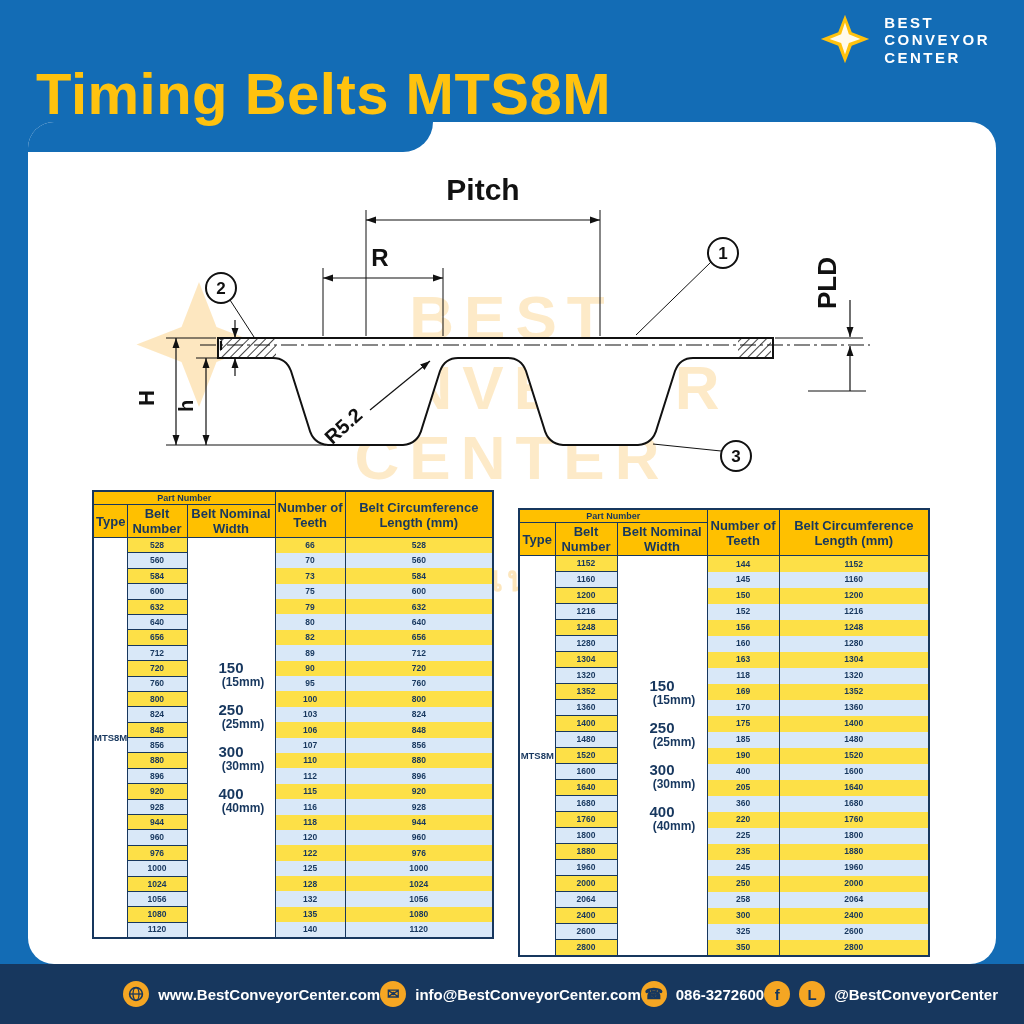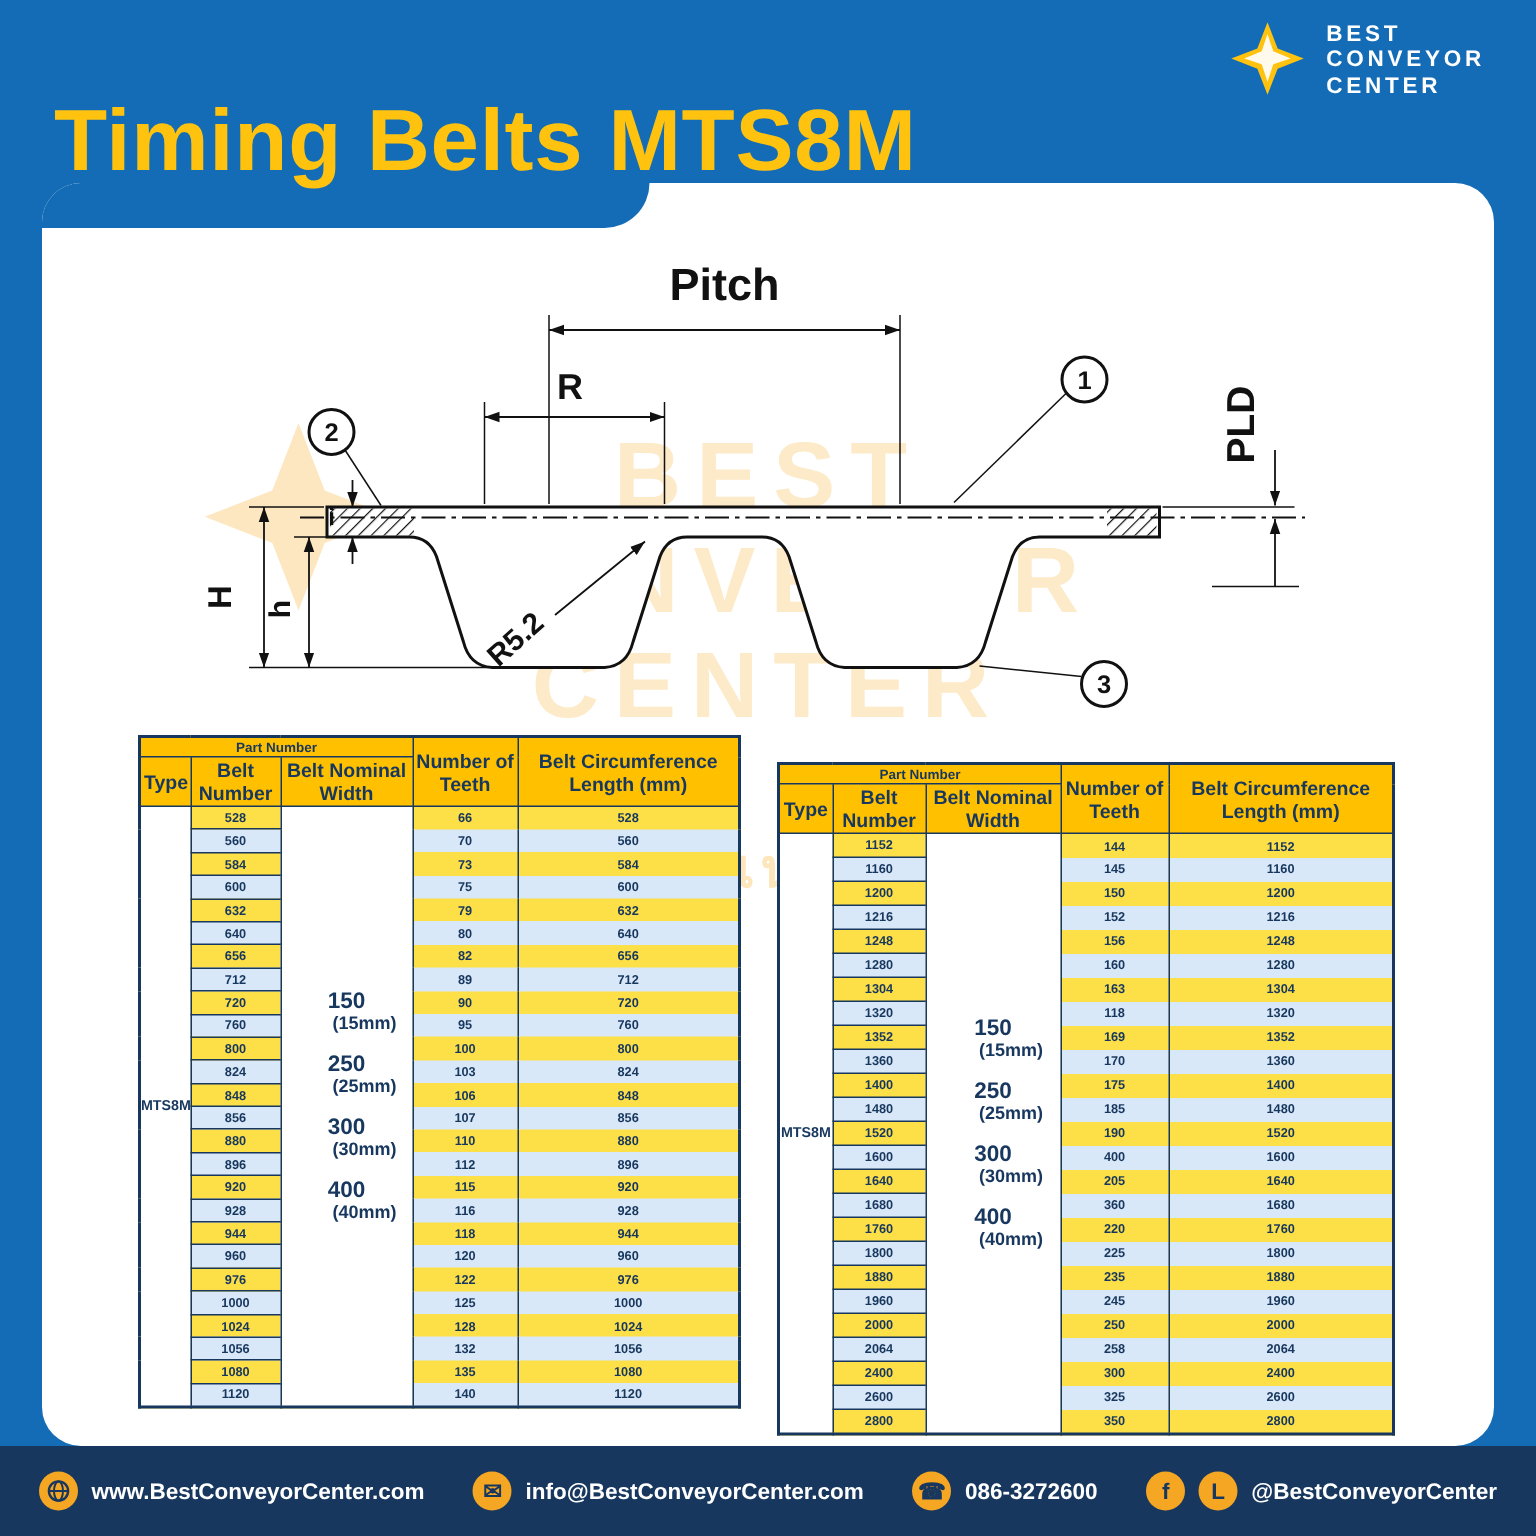--- a/index.html
+++ b/index.html
@@ -53,21 +53,21 @@
   td.data{border-left:1px solid var(--navy);border-right:1px solid var(--navy);}
   td.belt{border:1px solid var(--navy);}
   tr.alt td.belt,tr.alt td.data{background:var(--row-alt);}
   td.type-cell{border:1px solid var(--navy);background:#ffffff;font-size:9.5px;vertical-align:middle;}
   td.width-cell{border:1px solid var(--navy);background:#ffffff;vertical-align:middle;}
   .wgroup{margin:14px 0;}
   .wval{font-size:15px;font-weight:bold;}
   .wlab{font-size:12px;font-weight:bold;margin-top:1px;padding-left:24px;}
   
   .footer{position:absolute;left:0;bottom:0;width:1024px;height:60px;background:var(--navy);
-          display:flex;align-items:center;justify-content:space-between;padding:0 26px;z-index:3;}
+          display:flex;align-items:center;justify-content:flex-end;padding:0 26px;z-index:3;}
   .fgroup{display:flex;align-items:center;gap:9px;}
   .ficon{width:26px;height:26px;border-radius:50%;background:var(--icon-yellow);display:flex;
          align-items:center;justify-content:center;color:var(--navy);font-weight:800;font-size:15px;flex:0 0 auto;}
   .ftext{color:#ffffff;font-weight:bold;font-size:15px;white-space:nowrap;}
 </style>
 </head>
 <body>
 
 <div class="page">
 

